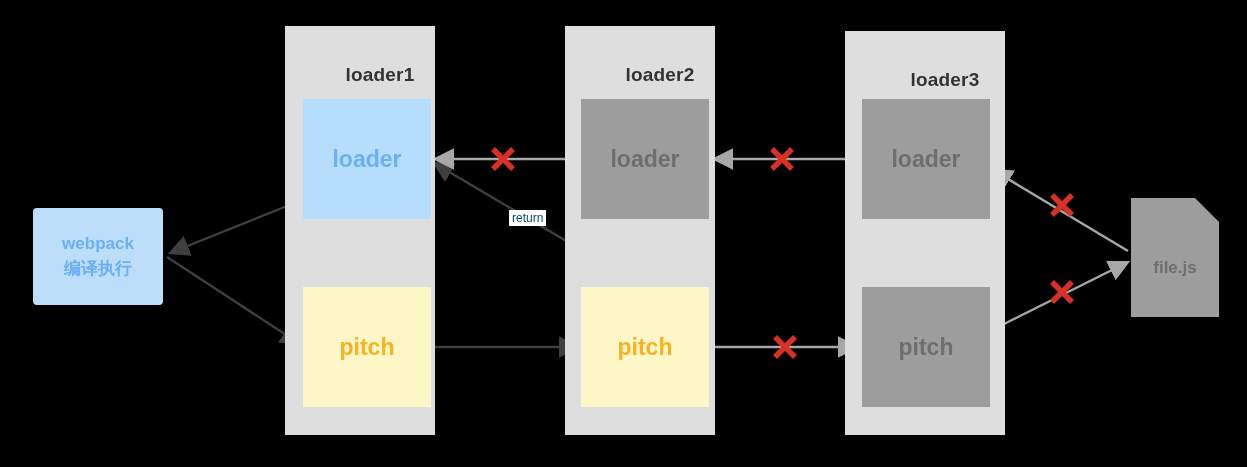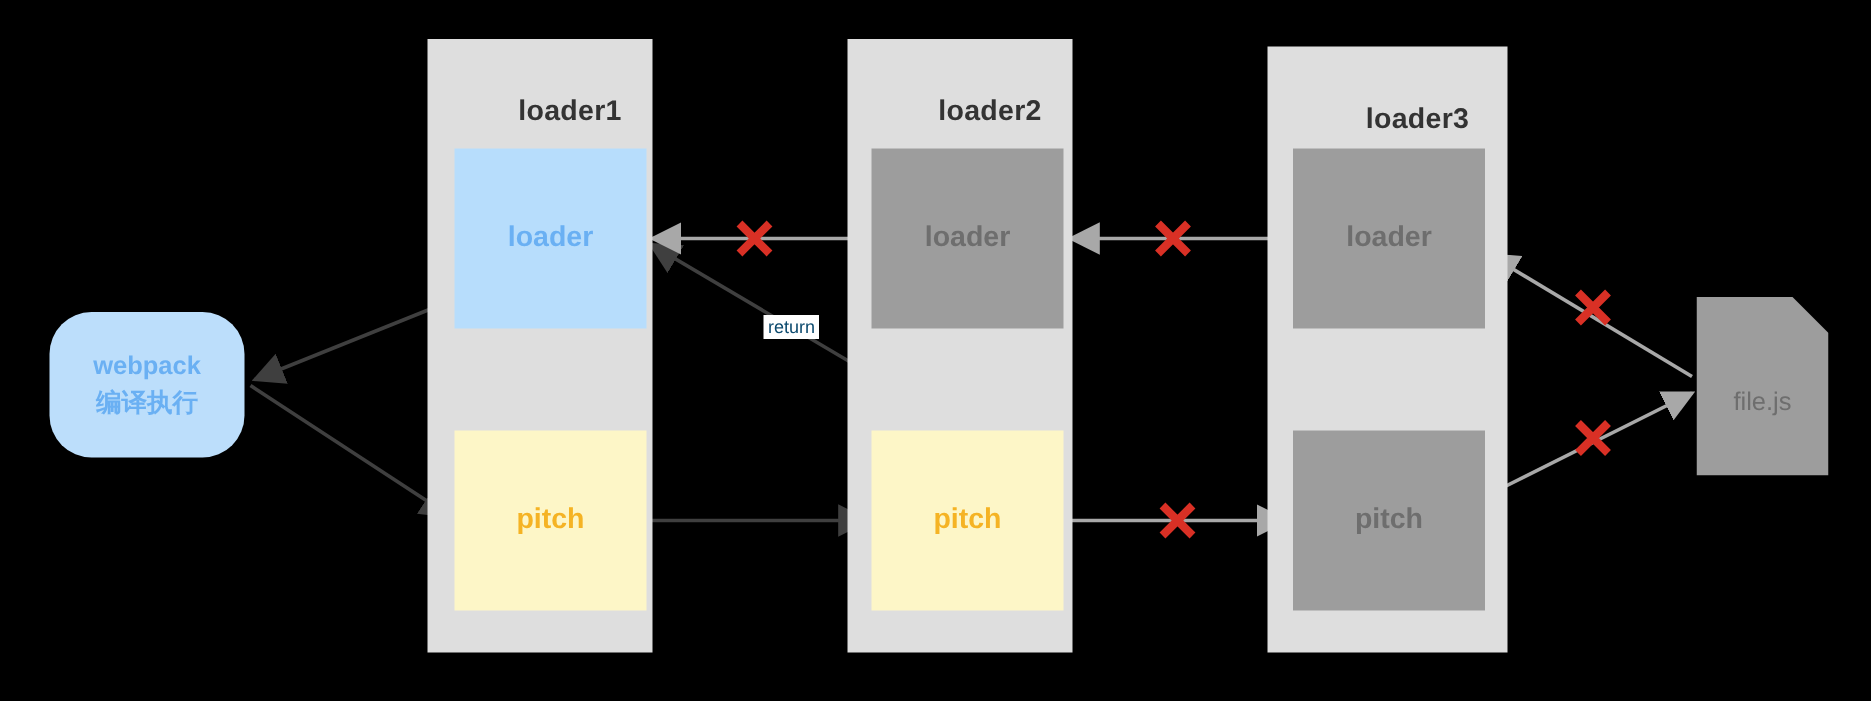--- a/index.html
+++ b/index.html
@@ -35,21 +35,21 @@
     font-weight: bold;
     color: #333333;
     letter-spacing: .2px;
     margin-left: 20px;
   }
   .cell {
     position: absolute;
     display: flex;
     align-items: center;
     justify-content: center;
-    font-size: 19px;
+    font-size: 23px;
     font-weight: bold;
   }
   .cell-loader-active {
     background: #b7ddfc;
     color: #6ab0f3;
   }
   .cell-pitch-active {
     background: #fdf6c7;
     color: #f5b324;
   }
@@ -57,21 +57,21 @@
     background: #9d9d9d;
     color: #6e6e6e;
   }
   #webpack-node {
     position: absolute;
     left: 33px;
     top: 208px;
     width: 130px;
     height: 97px;
     background: #bcdefb;
-    border-radius: 28px;
+    border-radius: 4px;
     display: flex;
     flex-direction: column;
     align-items: center;
     justify-content: center;
     color: #6ab0f3;
     font-size: 17px;
     font-weight: bold;
     line-height: 1.45;
   }
   #file-node {
@@ -83,21 +83,21 @@
   }
   #file-node .file-label {
     position: absolute;
     left: 0; top: 0;
     width: 88px;
     height: 139px;
     display: flex;
     align-items: center;
     justify-content: center;
     font-size: 17px;
-    font-weight: normal;
+    font-weight: bold;
     color: #6e6e6e;
   }
   .edge-label {
     position: absolute;
     background: #ffffff;
     color: #0c4a6e;
     font-size: 12px;
     padding: 1px 3px;
     white-space: nowrap;
   }

